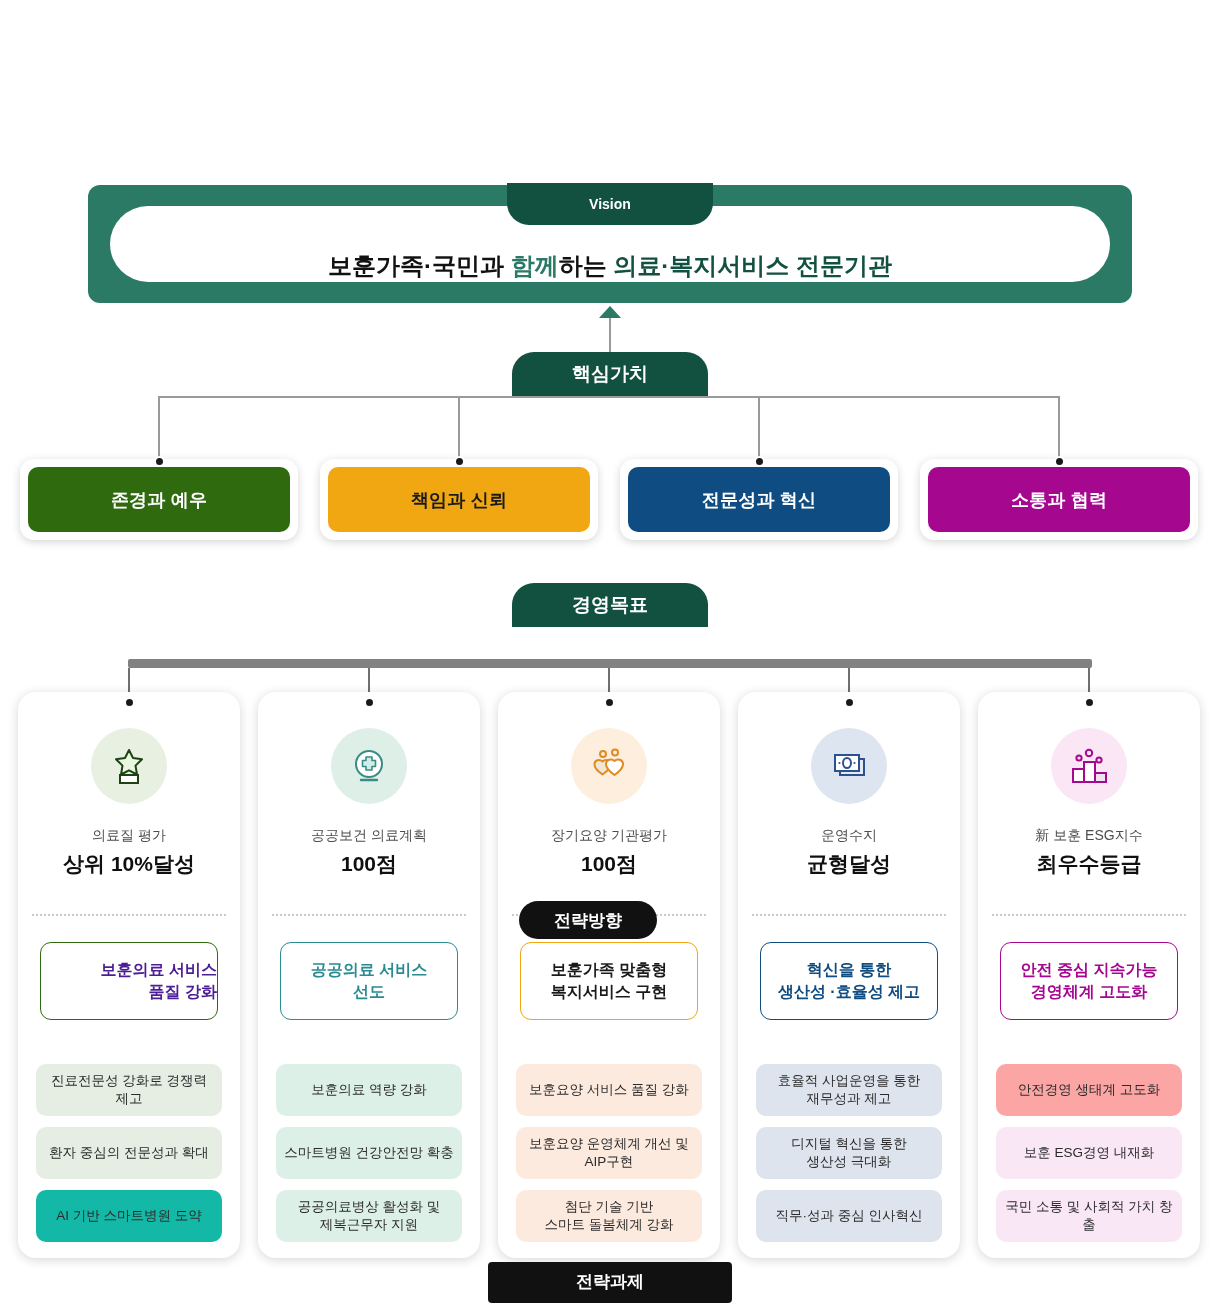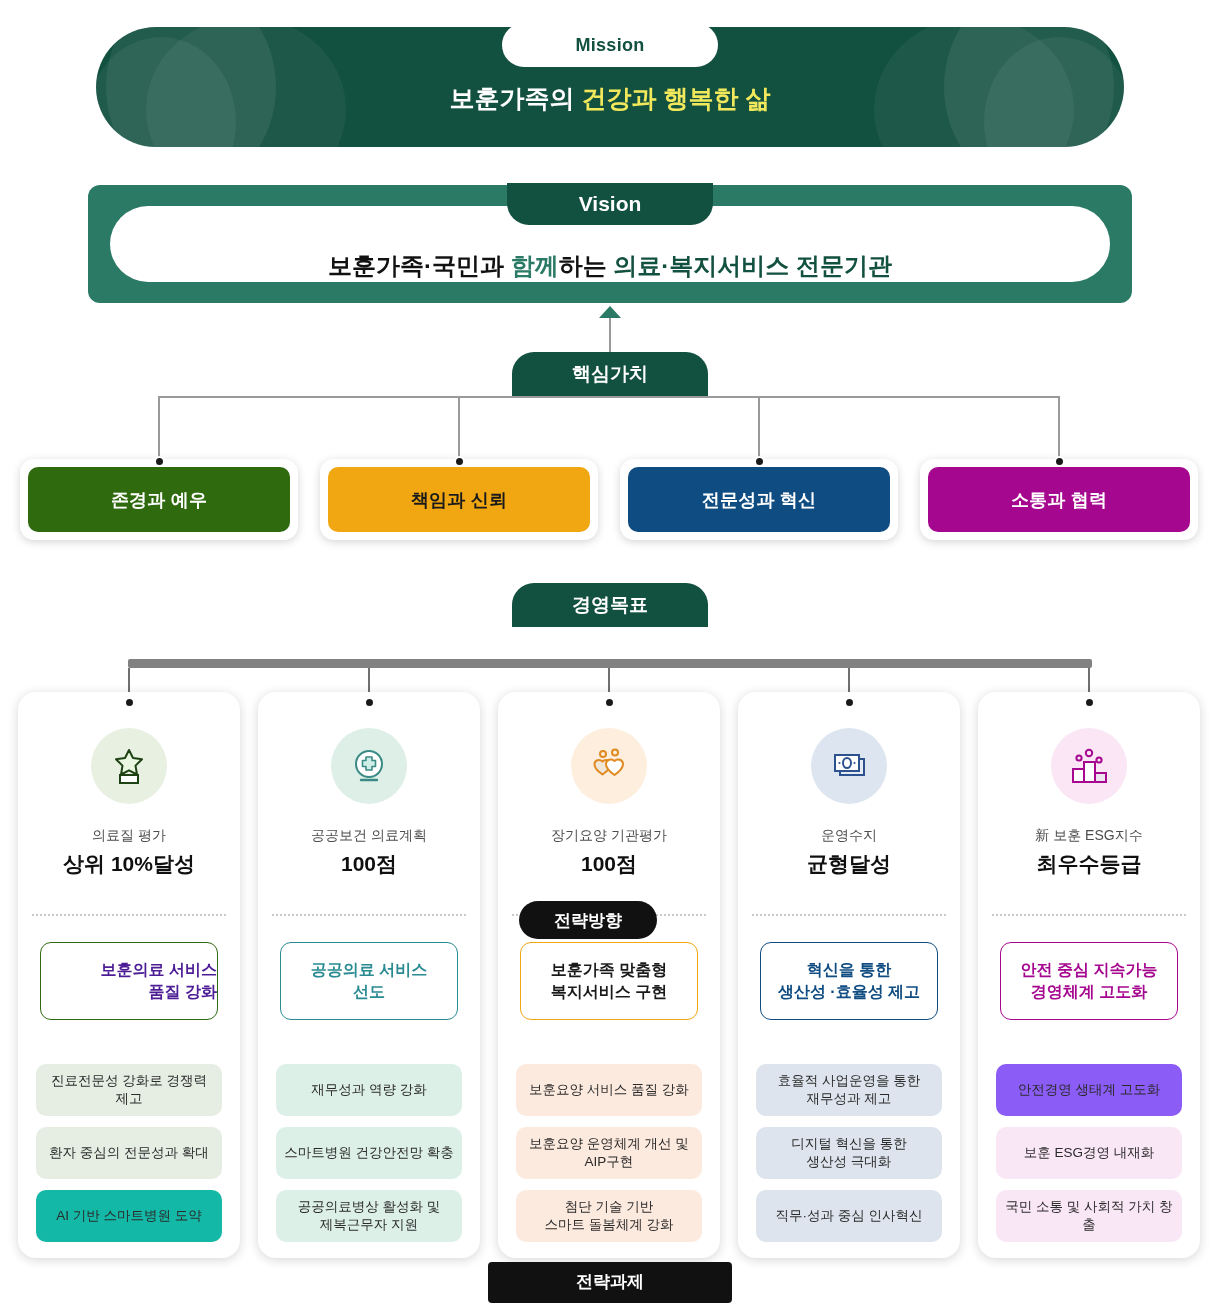--- a/index.html
+++ b/index.html
@@ -47,21 +47,21 @@
   .vision-inner {
     position: absolute; left: 22px; top: 21px; width: 1000px; height: 76px;
     background: #ffffff; border-radius: 38px;
     display: flex; align-items: flex-end; justify-content: center;
   }
   .vision-chip {
     position: absolute; left: 50%; transform: translateX(-50%); top: -2px;
     width: 206px; height: 42px; background: #12503f;
     border-bottom-left-radius: 22px; border-bottom-right-radius: 22px;
     display: flex; align-items: center; justify-content: center;
-    color: #ffffff; font-weight: bold; font-size: 21px; z-index: 6;
+    color: #ffffff; font-weight: bold; font-size: 14px; z-index: 6;
   }
   .vision-text { font-size: 24px; font-weight: bold; color: #111111; white-space: nowrap; padding-top: 10px; }
   .vision-text .g1 { color: #2a7a66; }
   .vision-text .g2 { color: #12503f; }
 
   
   .arrow-up {
     position: absolute; left: 50%; transform: translateX(-50%); top: 306px;
     width: 0; height: 0; border-left: 11px solid transparent;
     border-right: 11px solid transparent; border-bottom: 12px solid #2a7a66;
@@ -155,32 +155,20 @@
   .task-label-bg {
     position: absolute; left: 488px; top: 1262px; width: 244px; height: 41px;
     background: #111111; border-radius: 4px;
   }
 </style>
 </head>
 <body>
 
 <div id="root">
 
-  <div class="mission-wrap">
-    <div class="mission-bar">
-      <div class="petal petal-a"></div>
-      <div class="petal petal-b"></div>
-      <div class="petal petal-c"></div>
-      <div class="petal petal-d"></div>
-      <div class="petal petal-e"></div>
-      <div class="petal petal-f"></div>
-    </div>
-    <div class="mission-chip">Mission</div>
-    <div class="mission-text" id="mission-text"><span>보훈가족의 </span><span class="hl">건강과 행복한 삶</span></div>
-  </div>
 
   <div class="vision-wrap">
     <div class="vision-bar"></div>
     <div class="vision-inner">
       <div class="vision-text" id="vision-text"><span>보훈가족·국민과 </span><span class="g1">함께</span><span>하는 </span><span class="g2">의료·복지서비스 전문기관</span></div>
     </div>
     <div class="vision-chip">Vision</div>
   </div>
 
   <div class="arrow-up"></div>
@@ -260,21 +248,21 @@
         <div class="goal-sub">공공보건 의료계획</div>
         <div class="goal-main">100점</div>
         <div class="dotted-div"></div>
         <div class="strat-box" style="border-color: rgb(42, 139, 146); color: rgb(42, 139, 146);">
           <div>공공의료 서비스</div>
           <div>선도</div>
         </div>
         <div class="task-list">
           <div class="task-item" style="background: rgb(221, 240, 232);">
             <div>
-              <div>재무성과 역량 강화</div>
+              <div>보훈의료 역량 강화</div>
             </div>
           </div>
           <div class="task-item" style="background: rgb(221, 240, 232);">
             <div>
               <div>스마트병원 건강안전망 확충</div>
             </div>
           </div>
           <div class="task-item" style="background: rgb(221, 240, 232);">
             <div>
               <div>공공의료병상 활성화 및</div>
@@ -374,21 +362,21 @@
           </svg>
         </div>
         <div class="goal-sub">新 보훈 ESG지수</div>
         <div class="goal-main">최우수등급</div>
         <div class="dotted-div"></div>
         <div class="strat-box" style="border-color: rgb(165, 7, 143); color: rgb(165, 7, 143);">
           <div>안전 중심 지속가능</div>
           <div>경영체계 고도화</div>
         </div>
         <div class="task-list">
-          <div class="task-item" style="background: #8b5cf6;">
+          <div class="task-item" style="background: #fca5a5;">
             <div>
               <div>안전경영 생태계 고도화</div>
             </div>
           </div>
           <div class="task-item" style="background: rgb(250, 231, 246);">
             <div>
               <div>보훈 ESG경영 내재화</div>
             </div>
           </div>
           <div class="task-item" style="background: rgb(250, 231, 246);">

